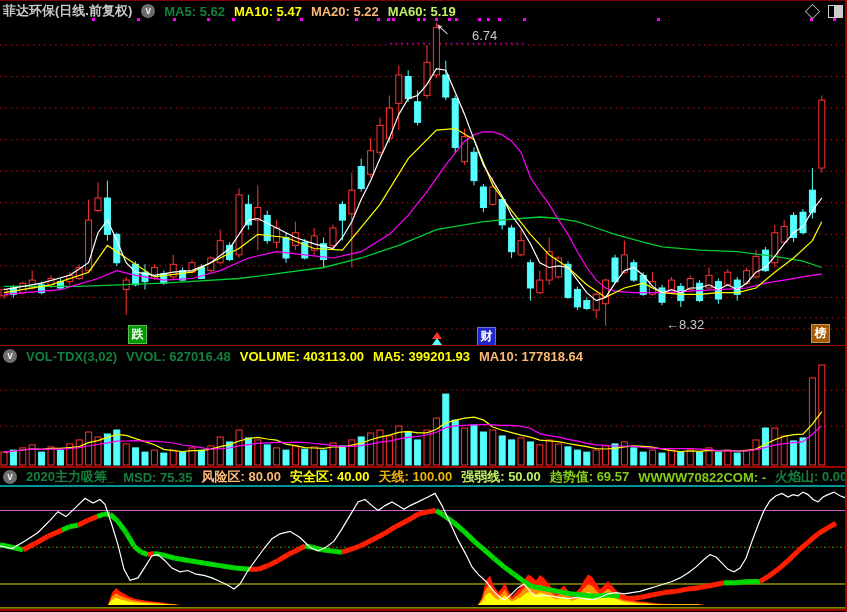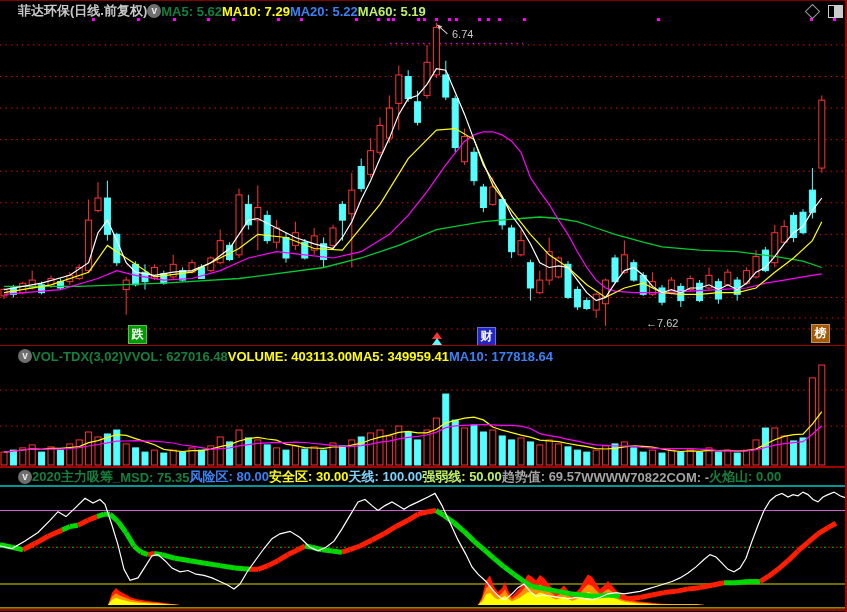--- a/index.html
+++ b/index.html
@@ -1,28 +1,28 @@
 <!DOCTYPE html>
 <html><head>
 <meta charset="utf-8">
 <style>
   html,body{margin:0;padding:0;background:#000;}
   #screen{position:relative;width:847px;height:612px;background:#000;overflow:hidden;
           font-family:"Liberation Sans","DejaVu Sans",sans-serif;}
   svg.layer{position:absolute;left:0;display:block;}
-  .hdr{position:absolute;left:18px;display:flex;align-items:center;height:16px;
+  .hdr{position:absolute;left:3px;display:flex;align-items:center;gap:9px;height:16px;
        font-size:13px;font-weight:bold;white-space:nowrap;z-index:5;}
   .hdr span{white-space:nowrap;}
   .chev{width:14px;height:14px;border-radius:50%;background:#6e6e6e;color:#e8e8e8;
         font-size:10px;font-weight:bold;line-height:14px;text-align:center;flex:0 0 auto;}
-  .c-white{color:#15803d}.c-yellow{color:#ffff00}.c-magenta{color:#3b82f6}
-  .c-green{color:#bef264}.c-blue{color:#7dd3fc}.c-red{color:#a3a3a3}.c-gray{color:#c8c8c8}
+  .c-white{color:#15803d}.c-yellow{color:#ffff00}.c-magenta{color:#fdba74}
+  .c-green{color:#bef264}.c-blue{color:#eab308}.c-red{color:#84cc16}.c-gray{color:#c8c8c8}
   .badge{position:absolute;width:17px;height:17px;line-height:17px;text-align:center;
          color:#fff;font-size:12px;font-weight:bold;z-index:6;border:1px solid rgba(255,255,255,.35);}
-  .ann{position:absolute;color:#c8c8c8;font-size:11px;z-index:6;letter-spacing:0;}
+  .ann{position:absolute;color:#c8c8c8;font-size:13px;z-index:6;letter-spacing:0;margin-left:20px;}
   .sep{position:absolute;left:0;width:847px;z-index:7;}
   #rightborder{position:absolute;top:0;left:845px;width:2px;height:612px;background:#a00000;z-index:7;}
   .tool{position:absolute;z-index:8;}
   #icon-diamond{top:6px;left:807px;width:9px;height:9px;border:1px solid #9a9a9a;transform:rotate(45deg);}
   #icon-window{top:5px;left:828px;width:13px;height:11px;border:1px solid #cccccc;
                background:linear-gradient(to right,transparent 0 40%,#cccccc 40% 100%);}
 </style>
 </head>
 <body>
 
@@ -436,50 +436,50 @@
       <line x1="808" y1="542.35" x2="818" y2="533.775" stroke="#ff1e00" stroke-width="5" stroke-linecap="butt"></line>
       <line x1="818" y1="533.775" x2="828" y2="527.65" stroke="#ff1e00" stroke-width="5" stroke-linecap="butt"></line>
       <line x1="828" y1="527.65" x2="836" y2="523.24" stroke="#ff1e00" stroke-width="5" stroke-linecap="butt"></line>
       <polyline points="0.0,546.0 12.0,548.5 25.0,541.1 38.0,532.5 50.0,520.3 58.0,511.7 66.0,516.6 75.0,508.1 85.0,498.3 93.0,503.1 100.0,499.5 105.0,504.4 112.0,525.2 118.0,544.8 124.0,569.3 130.0,580.3 138.0,577.9 145.0,566.9 152.0,555.8 158.0,554.6 165.0,560.7 172.0,568.1 180.0,571.8 188.0,570.5 196.0,574.2 204.0,575.4 212.0,577.9 220.0,581.5 228.0,585.2 234.0,588.9 240.0,584.0 248.0,570.5 256.0,559.5 264.0,548.5 272.0,538.7 280.0,533.8 290.0,531.3 300.0,537.5 310.0,547.3 318.0,550.9 326.0,547.3 334.0,541.1 342.0,528.9 350.0,515.4 358.0,501.9 365.0,499.5 372.0,505.6 378.0,510.5 385.0,505.6 392.0,501.9 398.0,505.6 404.0,509.3 410.0,505.6 418.0,501.9 428.0,497.0 435.0,493.4 442.0,505.6 450.0,522.8 458.0,539.9 466.0,554.6 472.0,566.9 478.0,574.2 486.0,581.5 494.0,591.4 500.0,597.5 505.0,599.9 512.0,593.8 518.0,587.7 524.0,584.0 530.0,591.4 536.0,596.3 544.0,595.0 552.0,596.3 560.0,597.5 568.0,598.7 576.0,597.5 584.0,598.7 592.0,599.9 600.0,597.5 608.0,593.8 616.0,592.6 624.0,593.8 632.0,592.6 640.0,591.4 648.0,588.9 656.0,586.5 664.0,584.0 672.0,581.5 680.0,577.9 688.0,573.0 696.0,566.9 704.0,559.5 710.0,554.6 716.0,557.0 722.0,563.2 728.0,569.3 734.0,571.8 740.0,568.1 746.0,558.3 752.0,541.1 758.0,525.2 764.0,510.5 770.0,500.7 776.0,495.8 782.0,493.4 788.0,497.0 793.0,494.6 798.0,495.8 803.0,492.1 808.0,494.6 813.0,499.5 818.0,501.9 823.0,497.0 828.0,494.6 834.0,492.1 840.0,495.8 845.0,497.6" fill="none" stroke="#ffffff" stroke-width="1.2"></polyline>
     </svg>
 
   <div class="hdr" style="top:3px">
     <span class="c-gray">菲达环保(日线.前复权)</span>
     <span class="chev">v</span>
     <span class="c-white">MA5: 5.62</span>
-    <span class="c-yellow">MA10: 7.29</span>
+    <span class="c-yellow">MA10: 5.47</span>
     <span class="c-magenta">MA20: 5.22</span>
     <span class="c-green">MA60: 5.19</span>
   </div>
 
   <div class="hdr" style="top:348px">
     <span class="chev">v</span>
     <span class="c-white">VOL-TDX(3,02)</span>
     <span class="c-white">VVOL: 627016.48</span>
     <span class="c-yellow">VOLUME: 403113.00</span>
-    <span class="c-yellow">MA5: 349959.41</span>
+    <span class="c-yellow">MA5: 399201.93</span>
     <span class="c-magenta">MA10: 177818.64</span>
   </div>
 
   <div class="hdr" style="top:469px">
     <span class="chev">v</span>
     <span class="c-white">2020主力吸筹_</span>
     <span class="c-white">MSD: 75.35</span>
     <span class="c-magenta">风险区: 80.00</span>
-    <span class="c-yellow">安全区: 30.00</span>
+    <span class="c-yellow">安全区: 40.00</span>
     <span class="c-blue">天线: 100.00</span>
     <span class="c-green">强弱线: 50.00</span>
     <span class="c-red">趋势值: 69.57</span>
     <span class="c-red">WWWW70822COM: -</span>
     <span class="c-white">火焰山: 0.00</span>
 
   </div>
 
   <div class="ann" style="top:28px;left:452px">6.74</div>
-  <div class="ann" style="top:317px;left:646px">←7.62</div>
+  <div class="ann" style="top:317px;left:646px">←8.32</div>
 
   <div class="badge" style="top:325px;left:128px;background:#009900">跌</div>
   <div class="badge" style="top:327px;left:477px;background:#2026c8">财</div>
   <div class="badge" style="top:324px;left:811px;background:#a45a00">榜</div>
 
   <div class="tool" id="icon-diamond"></div>
   <div class="tool" id="icon-window"></div>
 
   <div class="sep" style="top:0;height:1px;background:#7d0000"></div>
   <div class="sep" style="top:345px;height:1px;background:#a00000"></div>

